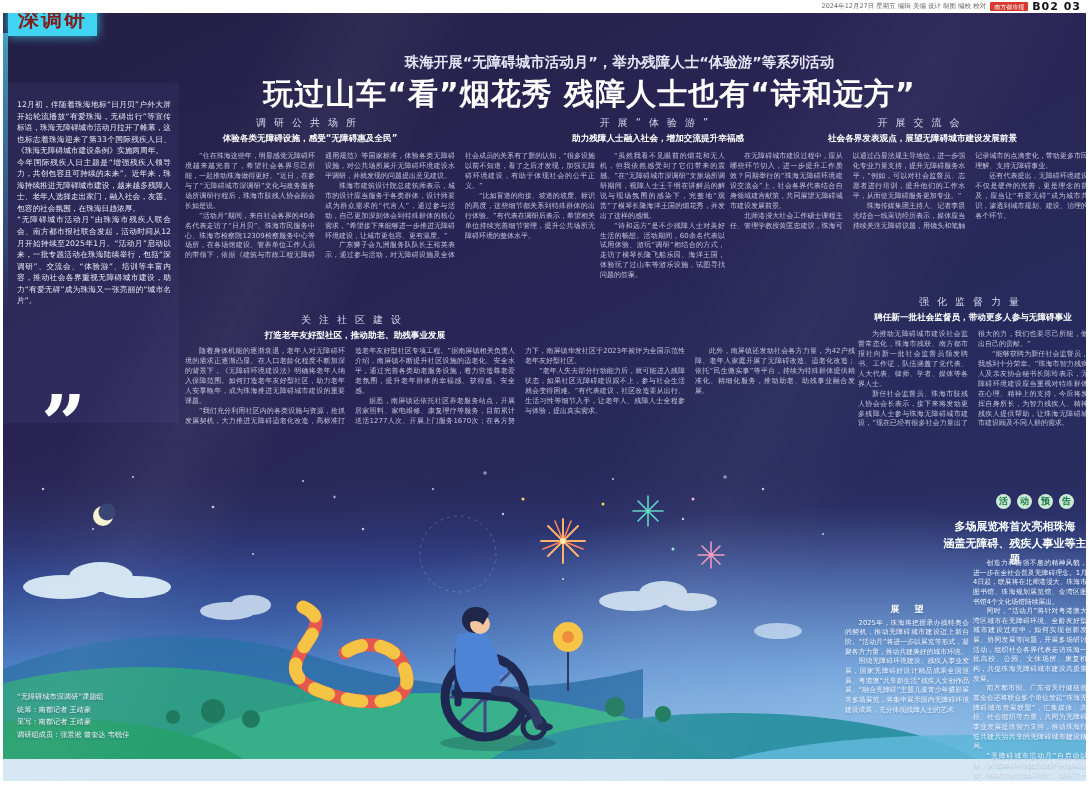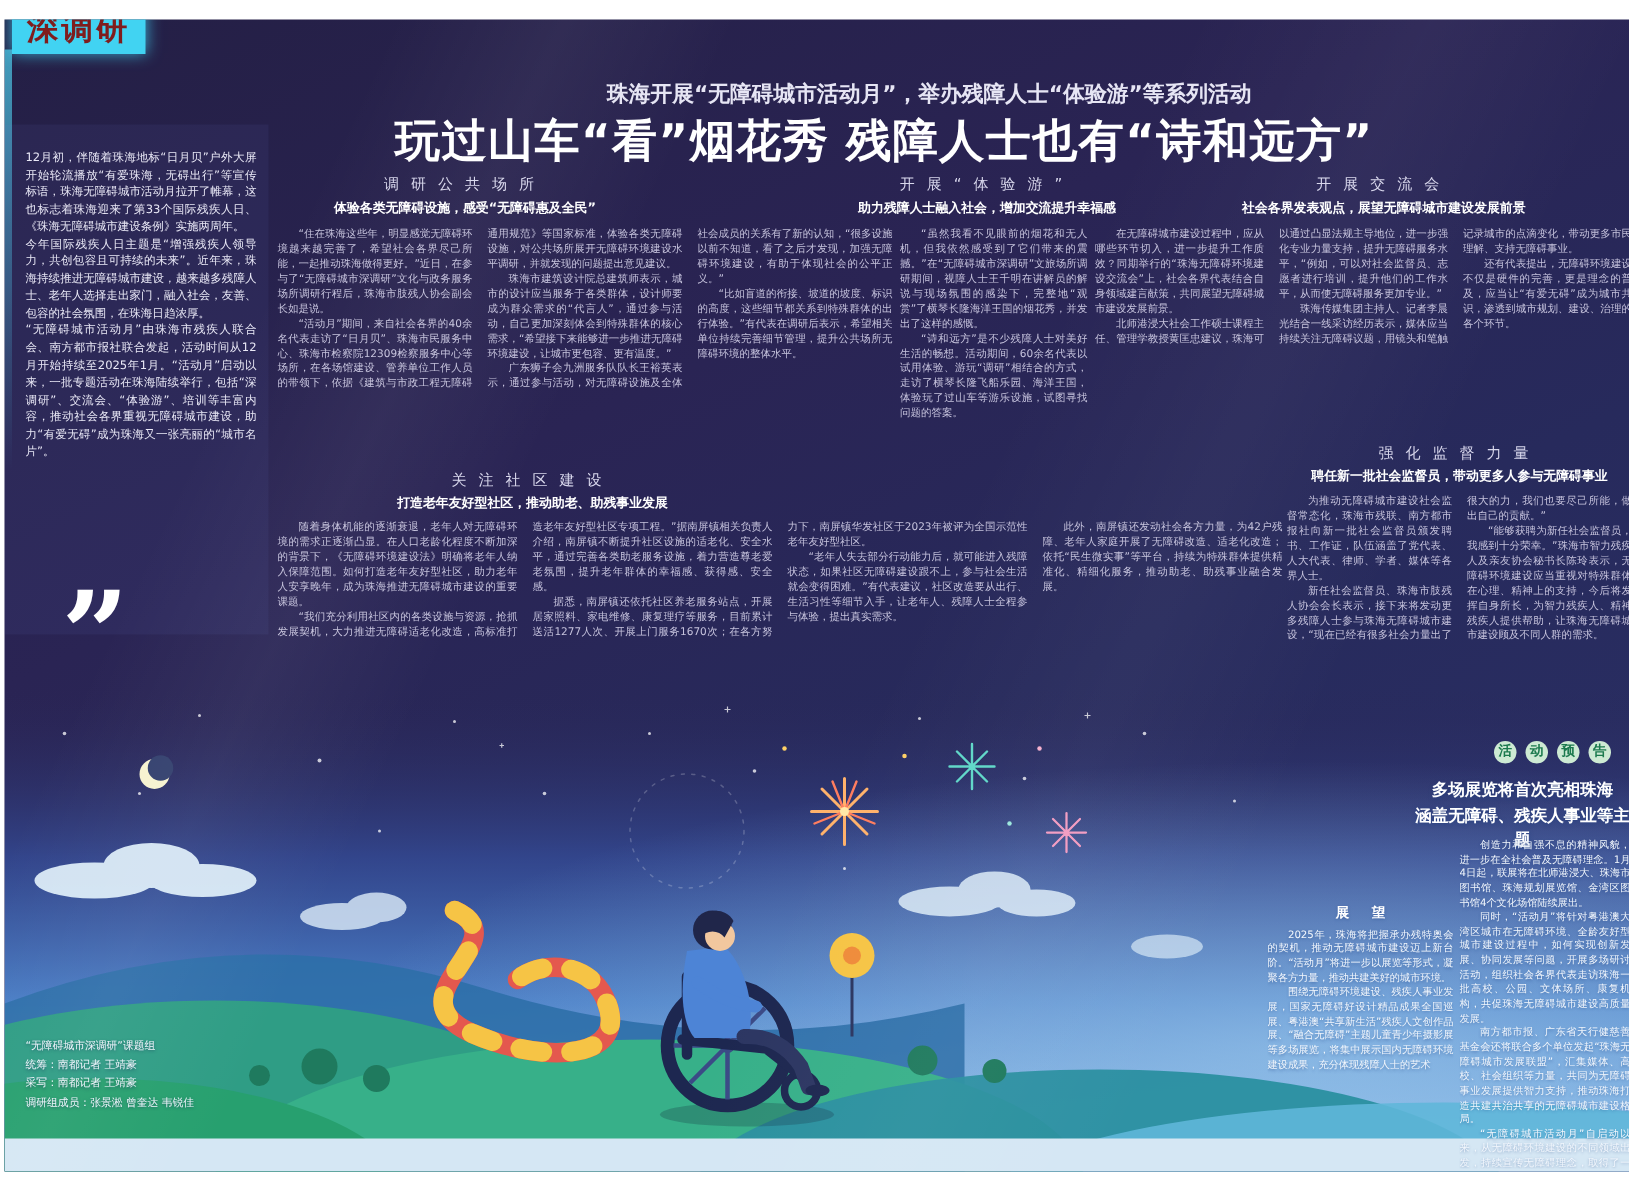--- a/index.html
+++ b/index.html
@@ -56,20 +56,25 @@
   .pv-col p{margin:0;text-indent:2em;}
   .pv-lead{font-size:9px;font-weight:bold;letter-spacing:6px;text-align:center;text-indent:6px;
            color:#ffffff;margin-bottom:3px;}
   .illus{position:absolute;left:0;bottom:0;width:1083px;height:322px;z-index:1;display:block;}
 </style>
 </head>
 <body>
 
 <div class="page">
 
+  <div class="topbar">
+    <span class="meta">2024年12月27日 星期五 编辑 美编 设计 制图 编校 校对</span>
+    <span class="brand">南方都市报</span>
+    <span class="pageno">B02 03</span>
+  </div>
 
   <div class="paper">
     <div class="edge-glow"></div>
     <div class="side-bg"></div>
 
     <svg class="illus" viewBox="0 0 1083 322" preserveAspectRatio="none">
       <defs>
         <linearGradient id="sky" x1="0" y1="0" x2="0" y2="1">
           <stop offset="0" stop-color="#2b2656" stop-opacity="0"></stop>
           <stop offset="0.35" stop-color="#344a94" stop-opacity="0.85"></stop>

